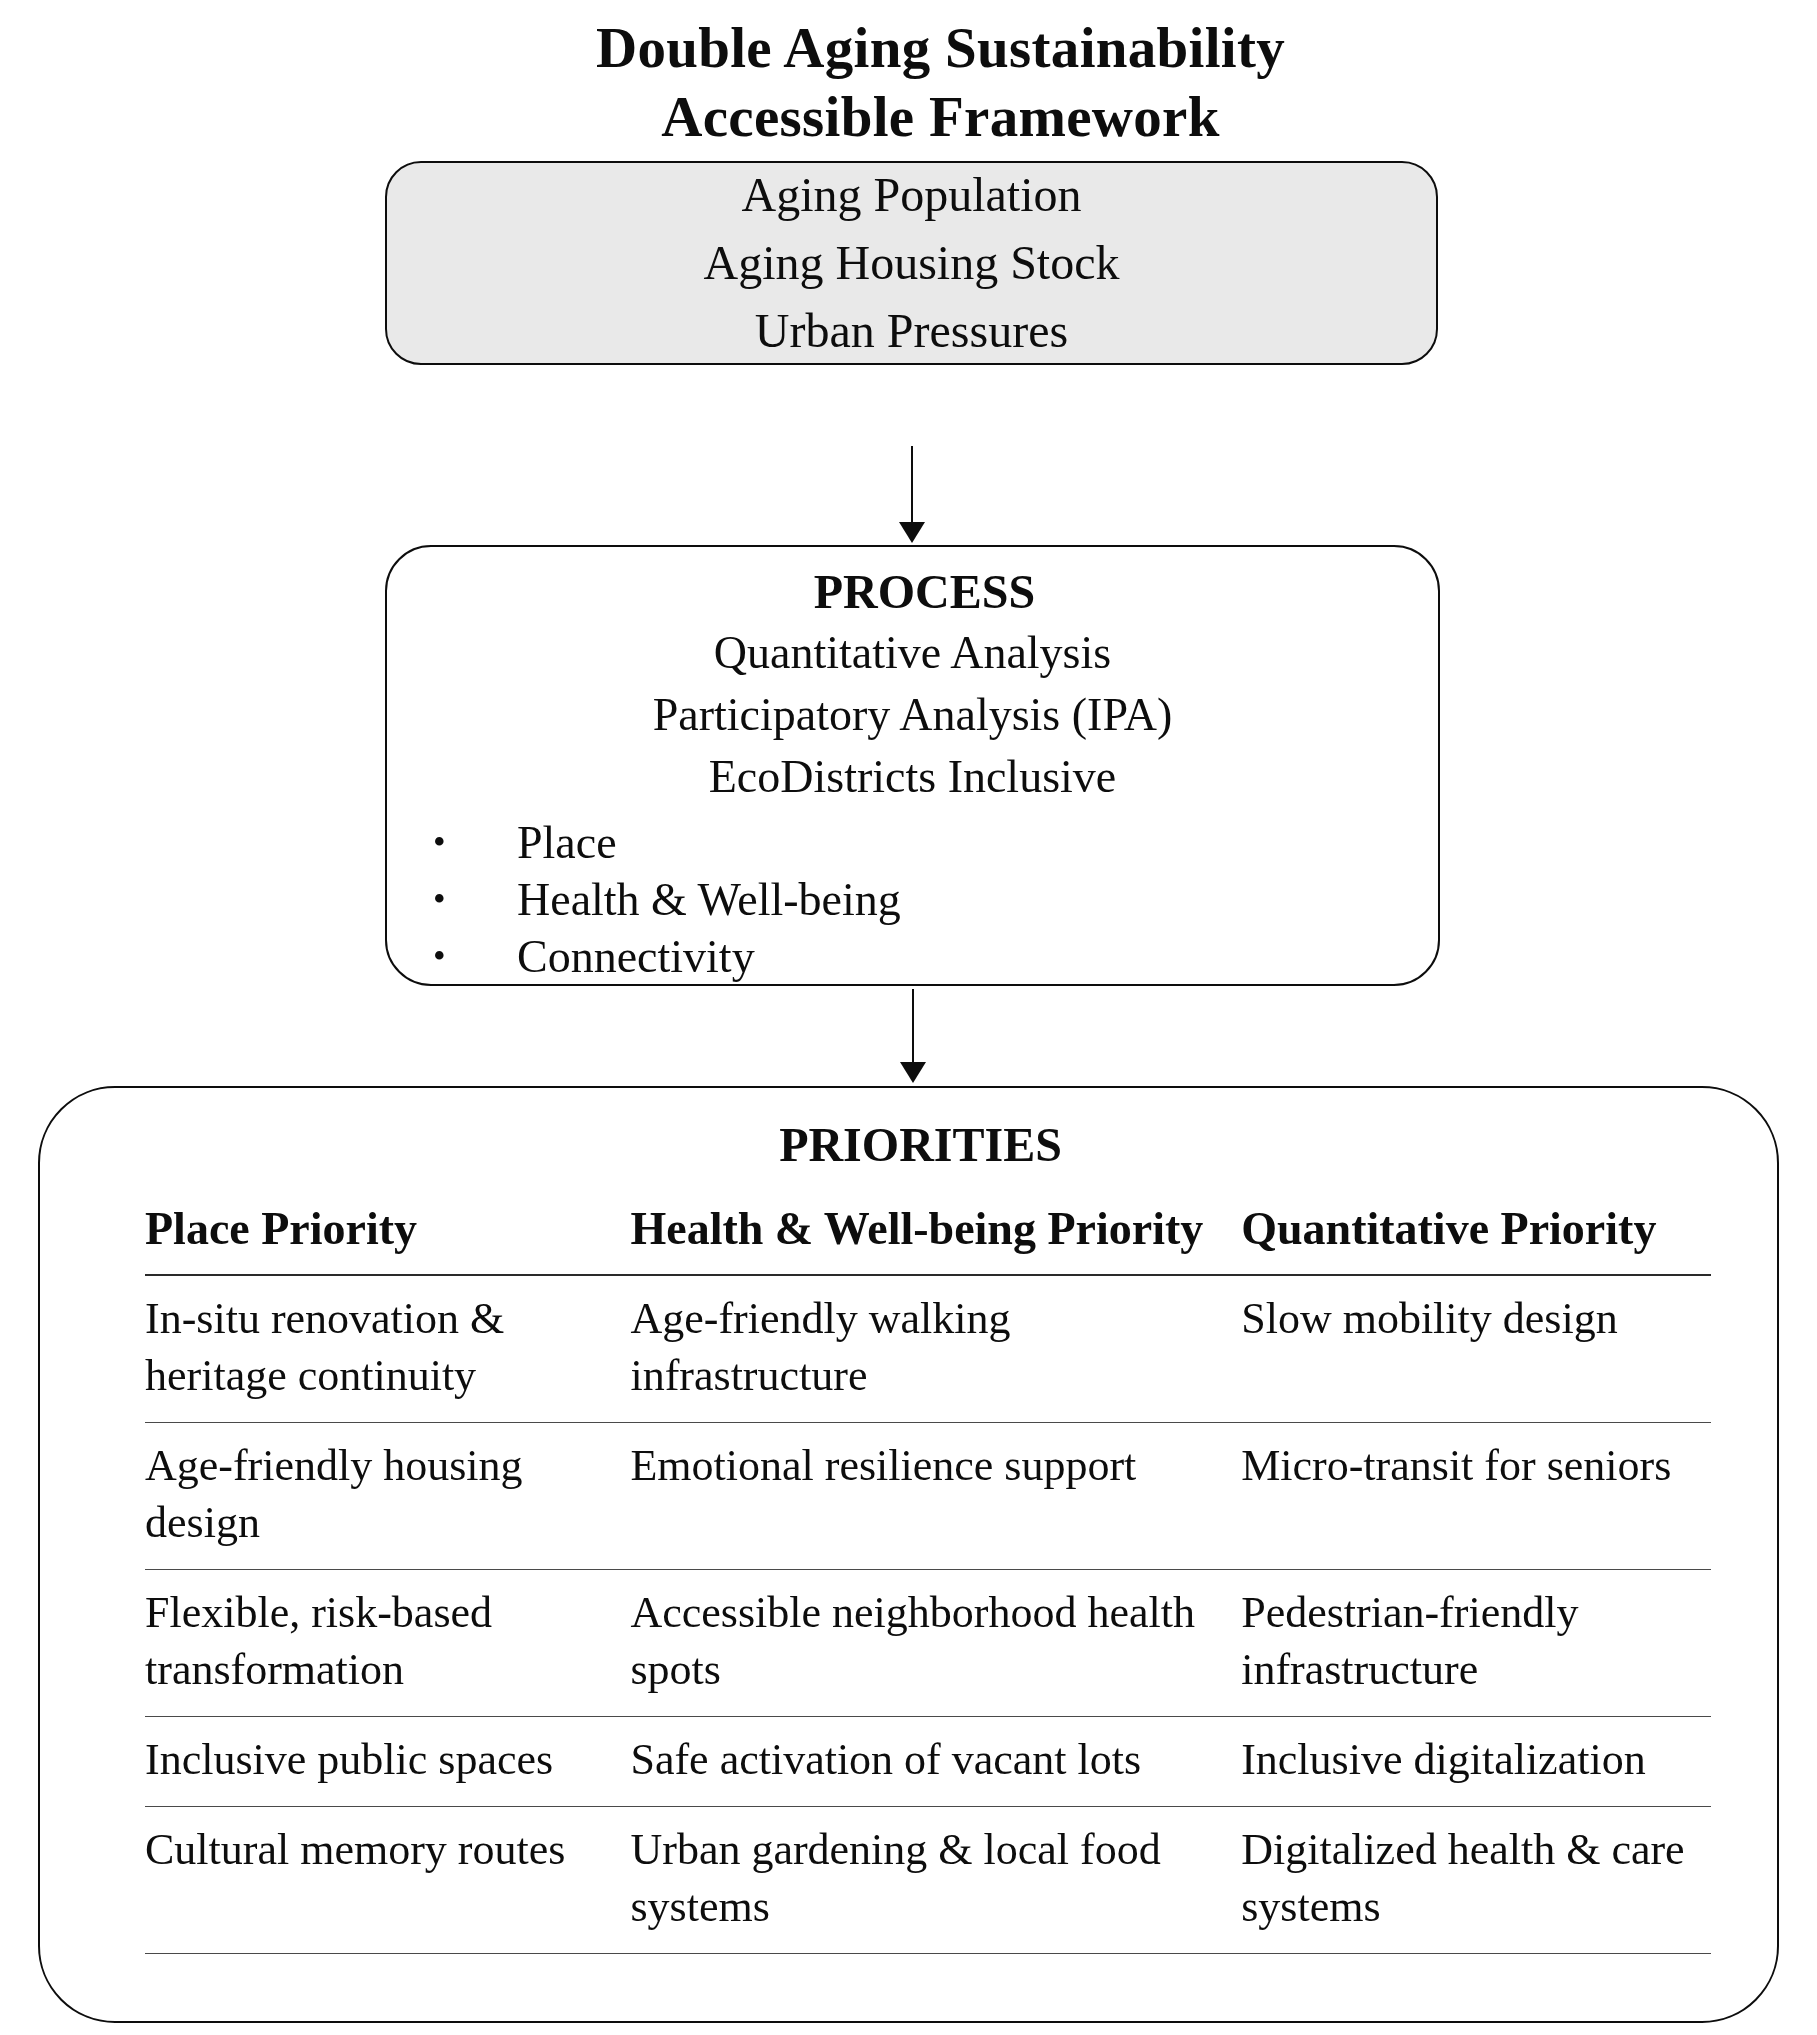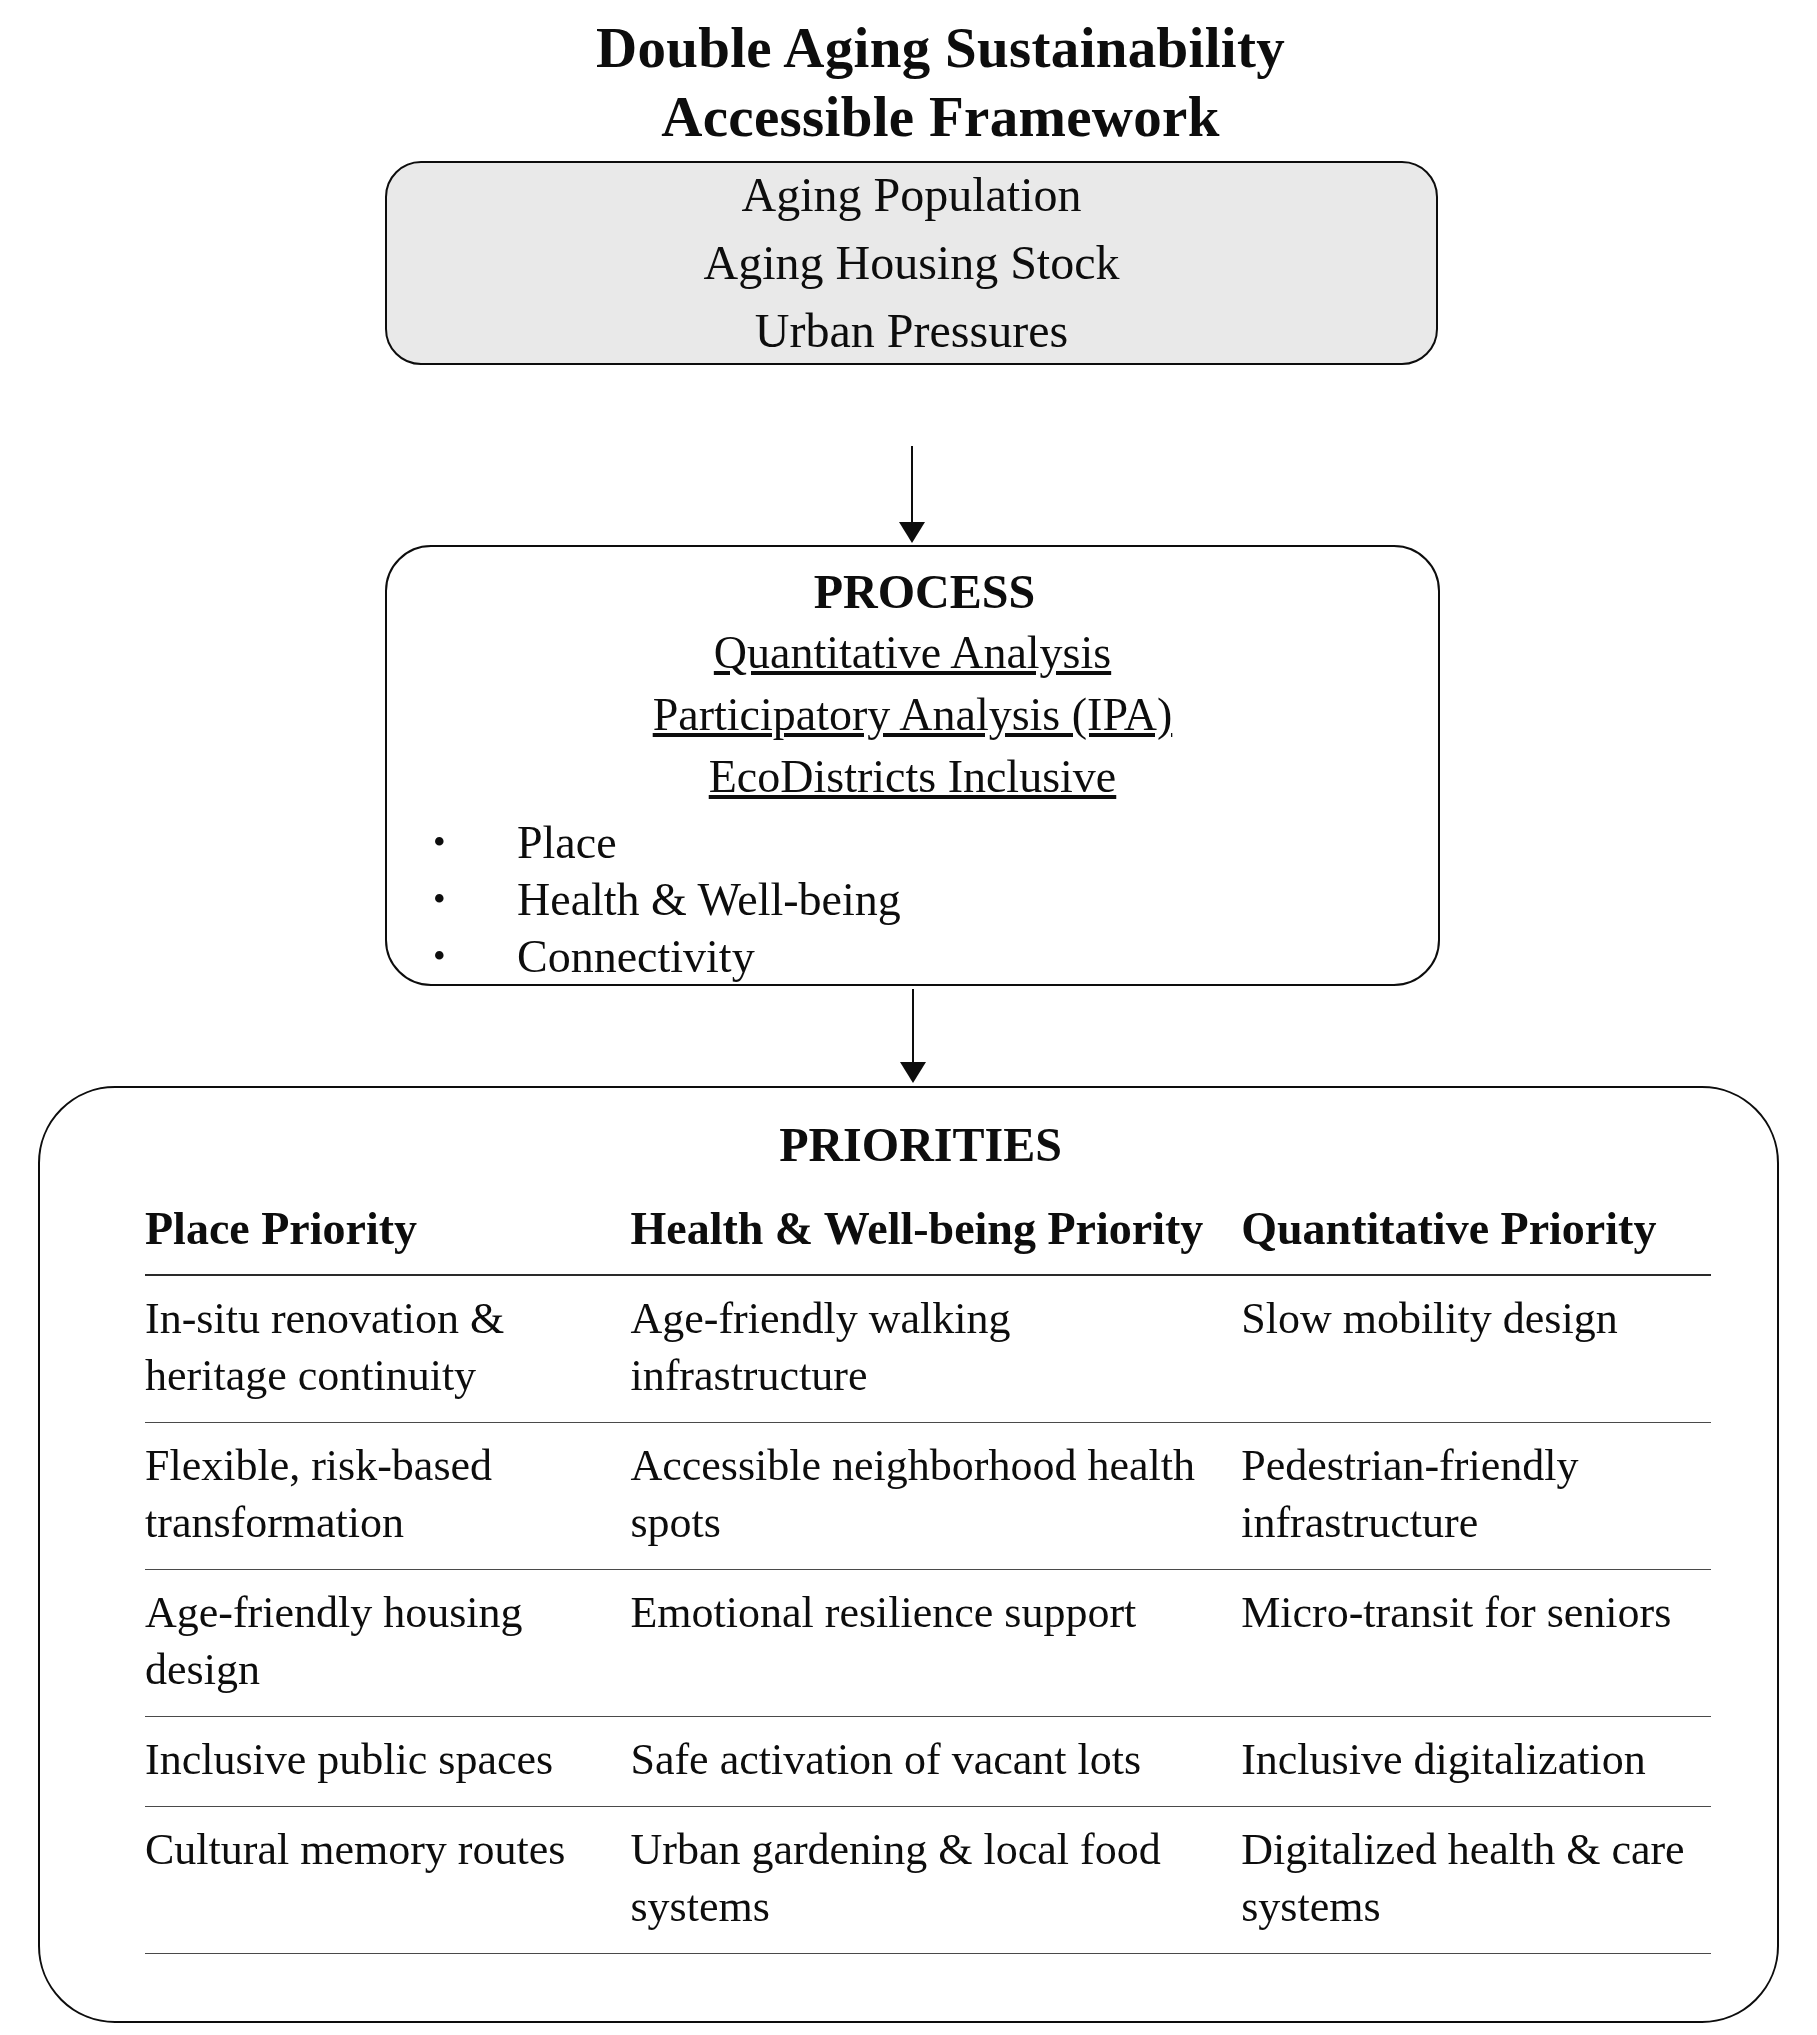--- a/index.html
+++ b/index.html
@@ -67,21 +67,20 @@
     text-align: center;
     font-weight: bold;
     font-size: 48px;
     line-height: 61px;
     padding-left: 24px;
   }
   .centered-line {
     text-align: center;
     font-size: 46px;
     line-height: 62px;
-    text-decoration: underline;
   }
   .bullets {
     list-style: none;
     margin: 5.5px 0 0 46px;
     padding: 0;
   }
   .bullets li {
     display: flex;
     font-size: 46px;
     line-height: 57px;
@@ -212,32 +211,32 @@
         <div class="pcell c3">Quantitative Priority</div>
       </div>
 
       <div class="prow">
         <div class="pcell c1">In-situ renovation &amp; heritage continuity</div>
         <div class="pcell c2">Age-friendly walking infrastructure</div>
         <div class="pcell c3">Slow mobility design</div>
       </div>
 
       <div class="prow">
+        <div class="pcell c1">Age-friendly housing design</div>
+        <div class="pcell c2">Emotional resilience support</div>
+        <div class="pcell c3">Micro-transit for seniors</div>
+      </div>
+
+      <div class="prow">
         <div class="pcell c1">Flexible, risk-based transformation</div>
         <div class="pcell c2">Accessible neighborhood health spots</div>
         <div class="pcell c3">Pedestrian-friendly infrastructure</div>
       </div>
 
       <div class="prow">
-        <div class="pcell c1">Age-friendly housing design</div>
-        <div class="pcell c2">Emotional resilience support</div>
-        <div class="pcell c3">Micro-transit for seniors</div>
-      </div>
-
-      <div class="prow">
         <div class="pcell c1">Inclusive public spaces</div>
         <div class="pcell c2">Safe activation of vacant lots</div>
         <div class="pcell c3">Inclusive digitalization</div>
       </div>
 
       <div class="prow">
         <div class="pcell c1">Cultural memory routes</div>
         <div class="pcell c2">Urban gardening &amp; local food systems</div>
         <div class="pcell c3">Digitalized health &amp; care systems</div>
       </div>

